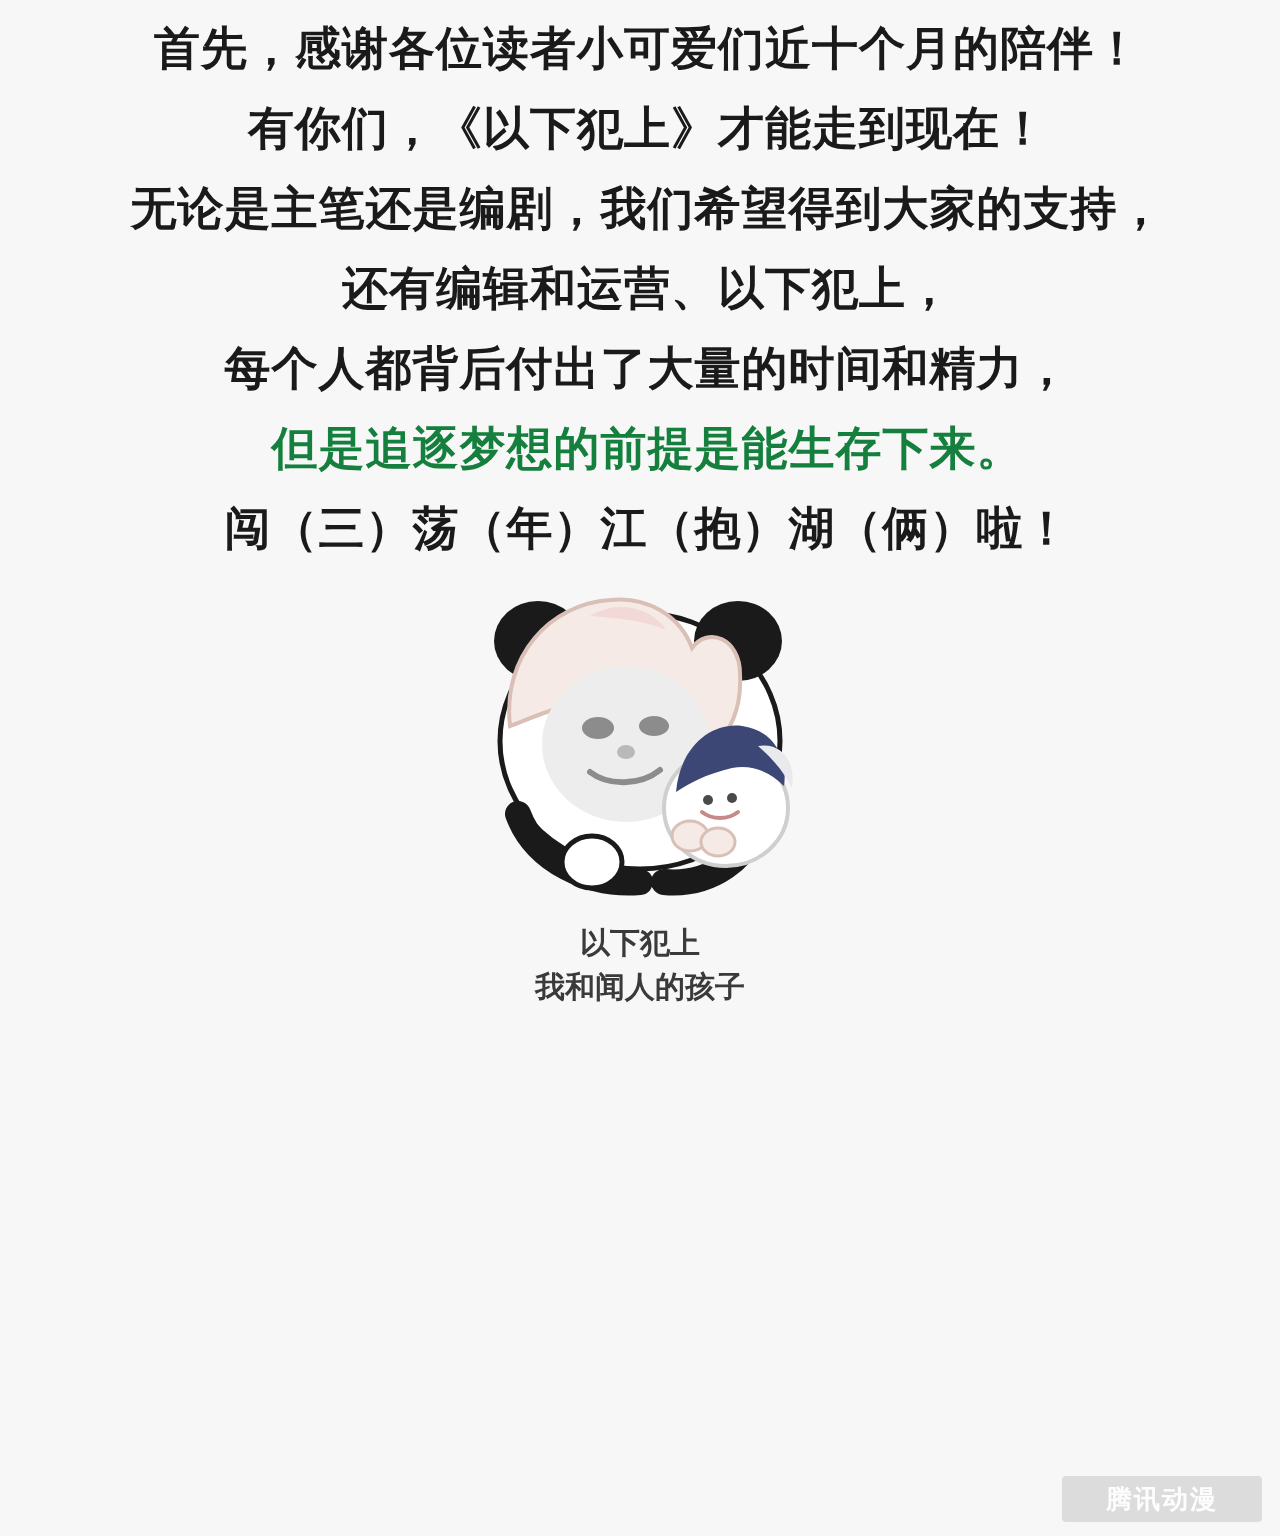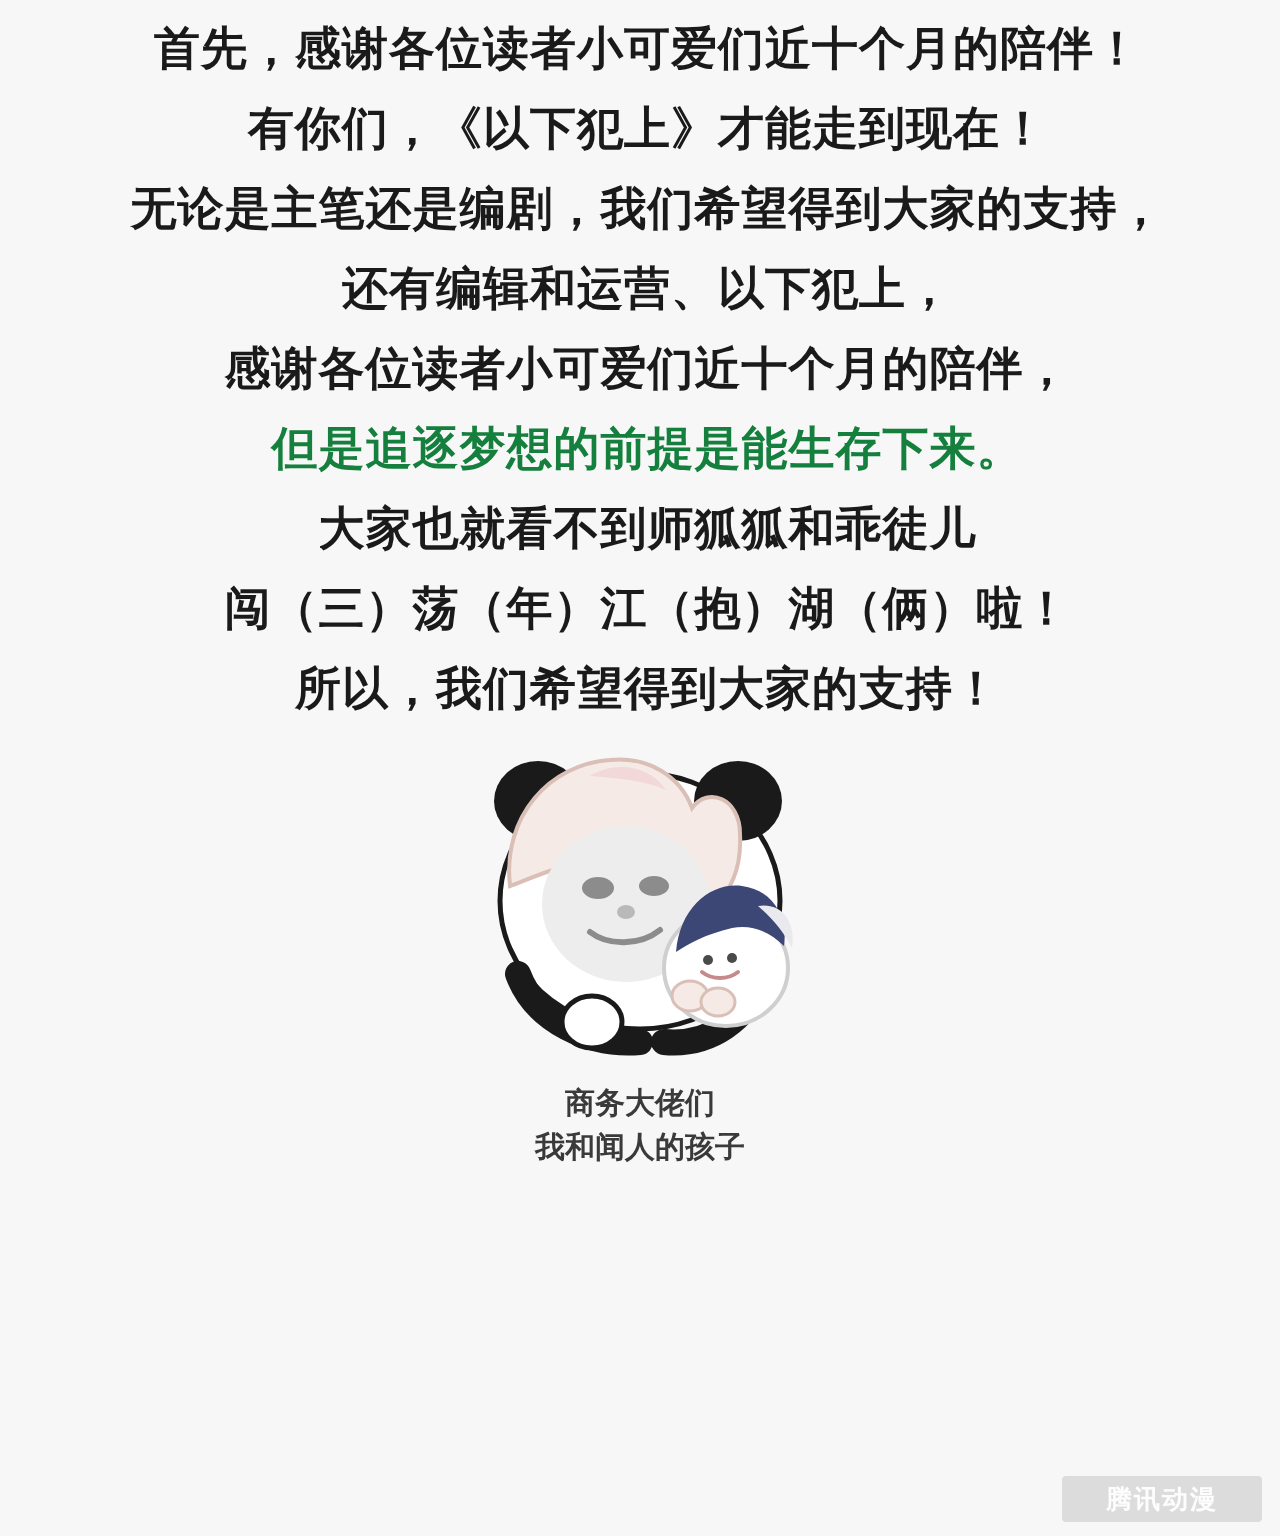--- a/index.html
+++ b/index.html
@@ -86,25 +86,23 @@
 </head>
 <body>
 
 <div class="page">
 
   <div class="message-block">
     <div class="line">首先，感谢各位读者小可爱们近十个月的陪伴！</div>
     <div class="line">有你们，《以下犯上》才能走到现在！</div>
     <div class="line">无论是主笔还是编剧，我们希望得到大家的支持，</div>
     <div class="line">还有编辑和运营、以下犯上，</div>
-    <div class="line">感谢各位读者小可爱们近十个月的陪伴，</div>
+    <div class="line">每个人都背后付出了大量的时间和精力，</div>
     <div class="line highlight">但是追逐梦想的前提是能生存下来。</div>
-    <div class="line">大家也就看不到师狐狐和乖徒儿</div>
     <div class="line">闯（三）荡（年）江（抱）湖（俩）啦！</div>
-    <div class="line">所以，我们希望得到大家的支持！</div>
   </div>
 
   <div class="art-area">
 
     <svg class="sticker" viewBox="0 0 420 330">
 
       <ellipse cx="200" cy="155" rx="140" ry="128" fill="#ffffff" stroke="#1a1a1a" stroke-width="5"></ellipse>
       <ellipse cx="98" cy="55" rx="44" ry="40" fill="#1a1a1a"></ellipse>
       <ellipse cx="298" cy="55" rx="44" ry="40" fill="#1a1a1a"></ellipse>
 
@@ -125,20 +123,20 @@
       <path d="M236 206 C240 160 272 136 302 140 C334 144 348 172 344 200 C330 186 312 178 292 182 C266 188 248 198 236 206 Z" fill="#3c4775"></path>
       <path d="M318 160 C342 156 356 176 352 202 C344 186 332 172 318 160 Z" fill="#e9e9ee"></path>
       <circle cx="268" cy="214" r="5" fill="#4a4a4a"></circle>
       <circle cx="292" cy="212" r="5" fill="#4a4a4a"></circle>
       <path d="M262 226 C272 234 288 234 298 226" stroke="#c78a8a" stroke-width="4" fill="none" stroke-linecap="round"></path>
       <ellipse cx="250" cy="250" rx="18" ry="15" fill="#f6eae6" stroke="#d9bfb6" stroke-width="3"></ellipse>
       <ellipse cx="278" cy="256" rx="17" ry="14" fill="#f6eae6" stroke="#d9bfb6" stroke-width="3"></ellipse>
     </svg>
 
     <div class="caption">
-      <div>商务大佬们</div>
+      <div>以下犯上</div>
       <div>我和闻人的孩子</div>
     </div>
   </div>
 
   <div class="watermark">腾讯动漫</div>
 
 </div>
 
 </body></html>

